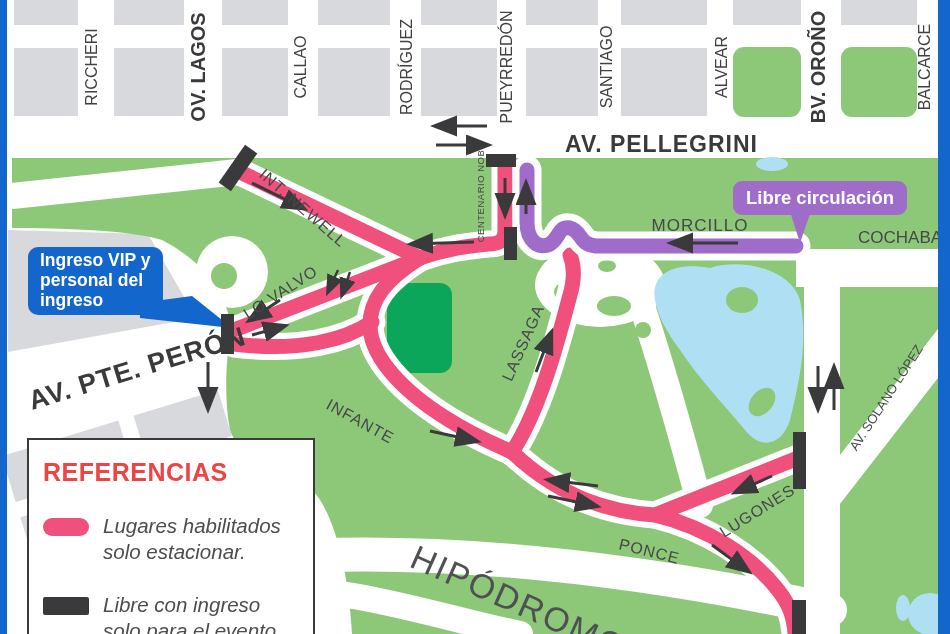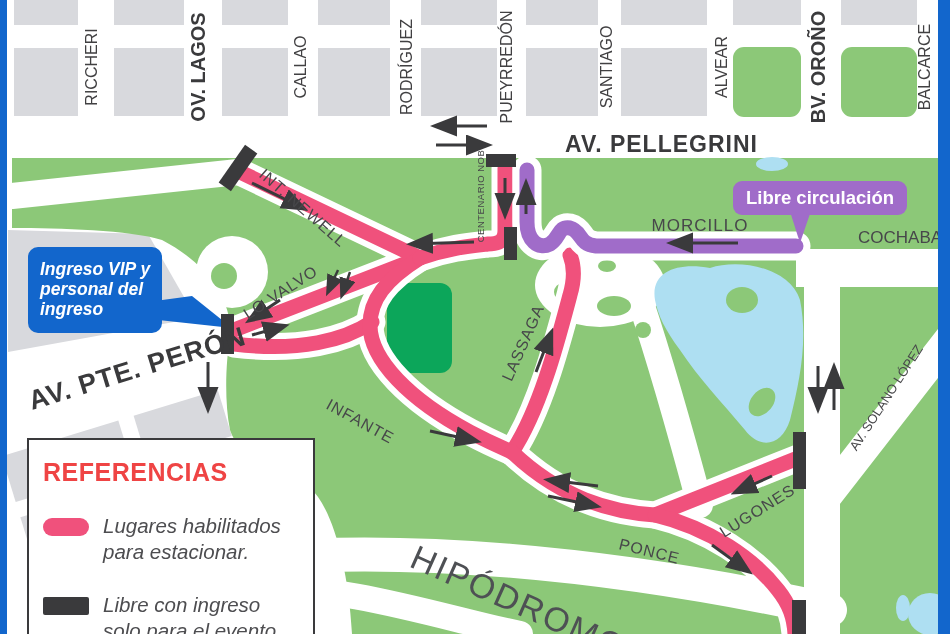--- a/index.html
+++ b/index.html
@@ -1,21 +1,21 @@
 <!DOCTYPE html>
 <html><head>
 <meta charset="utf-8">
 <style>
   html,body{margin:0;padding:0;background:#fff;}
   #stage{position:relative;width:950px;height:634px;overflow:hidden;background:#fff;
          font-family:"Liberation Sans",sans-serif;}
   svg text{font-family:"Liberation Sans",sans-serif;}
   .badge{position:absolute;color:#fff;font-weight:bold;border-radius:10px;}
-  #badge-vip{left:28px;top:247px;background:#1266CC;padding:13px 12px;
-             font-size:17.5px;line-height:1.14;font-style:italic;}
+  #badge-vip{left:28px;top:247px;background:#1266CC;padding:4px 12px;
+             font-size:17.5px;line-height:1.14;}
   #badge-libre{left:733px;top:169px;background:#A06CC9;padding:6px 13px;
                font-size:18.5px;line-height:1.2;border-radius:9px;white-space:nowrap;margin-top:12px;}
   #legend{position:absolute;left:27px;top:438px;width:270px;height:210px;background:#fff;
           border:2px solid #3A3A3C;padding:14px 0 0 14px;}
   #legend .title{font-size:25px;font-weight:bold;color:#ef4444;letter-spacing:.5px;
                  margin:4px 0 26px 0;}
   .legend-item{display:flex;align-items:flex-start;margin-bottom:28px;}
   .legend-item .txt{font-size:20.5px;color:#4D4D50;line-height:1.25;font-style:italic;}
   .swatch{width:46px;height:18px;flex:0 0 46px;margin:5px 14px 0 0;}
   .swatch.pink{background:#F0517C;border-radius:9px;}
@@ -202,21 +202,21 @@
   <span>Libre circulación</span>
 </div>
 
 
 <div id="legend">
   <div class="title">REFERENCIAS</div>
   <div class="legend-item">
     <div class="swatch pink"></div>
     <div class="txt">
       <span style="display:block">Lugares habilitados</span>
-      <span style="display:block">para estacionar.</span>
+      <span style="display:block">solo estacionar.</span>
     </div>
   </div>
   <div class="legend-item">
     <div class="swatch black"></div>
     <div class="txt">
       <span style="display:block">Libre con ingreso</span>
       <span style="display:block">solo para el evento.</span>
     </div>
   </div>
 </div>

